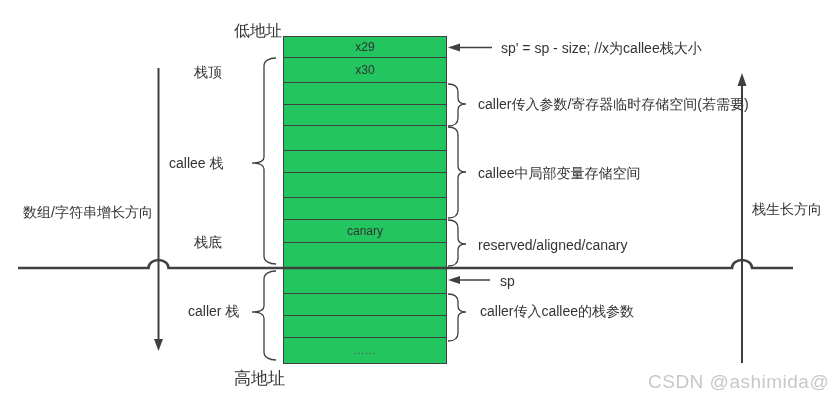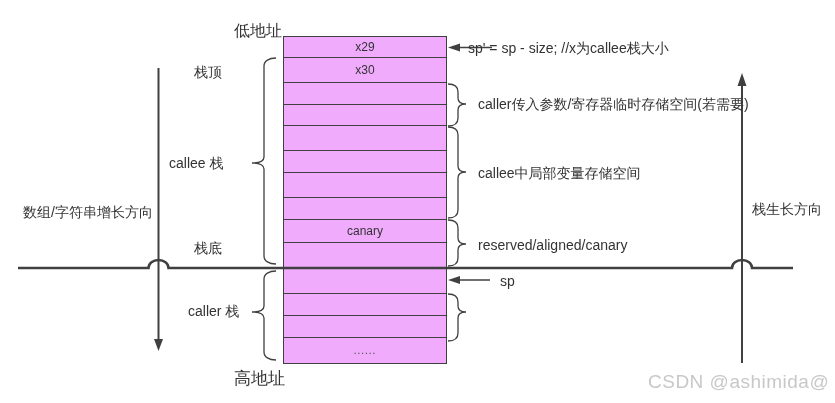--- a/index.html
+++ b/index.html
@@ -7,21 +7,21 @@
     position:relative;width:835px;height:403px;background:#ffffff;overflow:hidden;
     font-family:"Liberation Sans","DejaVu Sans",sans-serif;color:#333333;
   }
   svg.layer{position:absolute;left:0;top:0;pointer-events:none;}
   .txt{position:absolute;white-space:nowrap;color:#333333;}
   .fs16{font-size:16px;}
   .fs17{font-size:17px;}
   .fs14{font-size:14px;}
   .stack{
     position:absolute;left:283px;top:36px;width:164px;height:328px;
-    border:1px solid #404040;box-sizing:border-box;background:#f0abfc;
+    border:1px solid #404040;box-sizing:border-box;background:#22c55e;
   }
   .srow{
     box-sizing:border-box;border-bottom:1px solid #404040;
     display:flex;align-items:center;justify-content:center;
     font-size:12px;color:#333333;
   }
   .srow:last-child{border-bottom:none;}
   .srow.dots{font-size:10px;letter-spacing:1px;color:#444444;}
   .watermark{
     position:absolute;left:648px;top:371px;font-size:19px;color:#c8c8c8;
@@ -105,27 +105,28 @@
     <path d="M448,220 C455,220 458,223 458,228 L458,238 C458,241.5 460,244 466,244 C460,244 458,246.5 458,250 L458,258 C458,263 455,266 448,266" fill="none" stroke="#404040" stroke-width="1.3"></path>
 
     <path d="M448,294 C455,294 458,297 458,302 L458,306 C458,309.5 460,312 466,312 C460,312 458,314.5 458,318 L458,333 C458,338 455,341 448,341" fill="none" stroke="#404040" stroke-width="1.3"></path>
   </svg>
 
   <div class="txt fs16" style="left:234px;top:21px;">低地址</div>
   <div class="txt fs17" style="left:234px;top:367px;">高地址</div>
 
   <div class="txt fs14" style="left:194px;top:64px;">栈顶</div>
   <div class="txt fs14" style="left:169px;top:155px;">callee 栈</div>
-  <div class="txt fs14" style="left:194px;top:240px;text-align:right;">栈底</div>
+  <div class="txt fs14" style="left:194px;top:234px;text-align:right;">栈底</div>
   <div class="txt fs14" style="left:188px;top:303px;text-align:center;">caller 栈</div>
 
   <div class="txt fs14" style="left:23px;top:204px;">数组/字符串增长方向</div>
   <div class="txt fs14" style="left:752px;top:201px;">栈生长方向</div>
 
-  <div class="txt fs14" style="left:468px;top:40px;text-align:right;">sp' = sp - size; //x为callee栈大小</div>
+  <div class="txt fs14" style="left:501px;top:40px;text-align:right;">sp' = sp - size; //x为callee栈大小</div>
   <div class="txt fs14" style="left:478px;top:96px;">caller传入参数/寄存器临时存储空间(若需要)</div>
   <div class="txt fs14" style="left:478px;top:165px;">callee中局部变量存储空间</div>
   <div class="txt fs14" style="left:478px;top:237px;">reserved/aligned/canary</div>
   <div class="txt fs14" style="left:500px;top:273px;">sp</div>
+  <div class="txt fs14" style="left:480px;top:303px;">caller传入callee的栈参数</div>
 
   <div class="watermark">CSDN @ashimida@</div>
 
 </div>
 
 </body></html>

